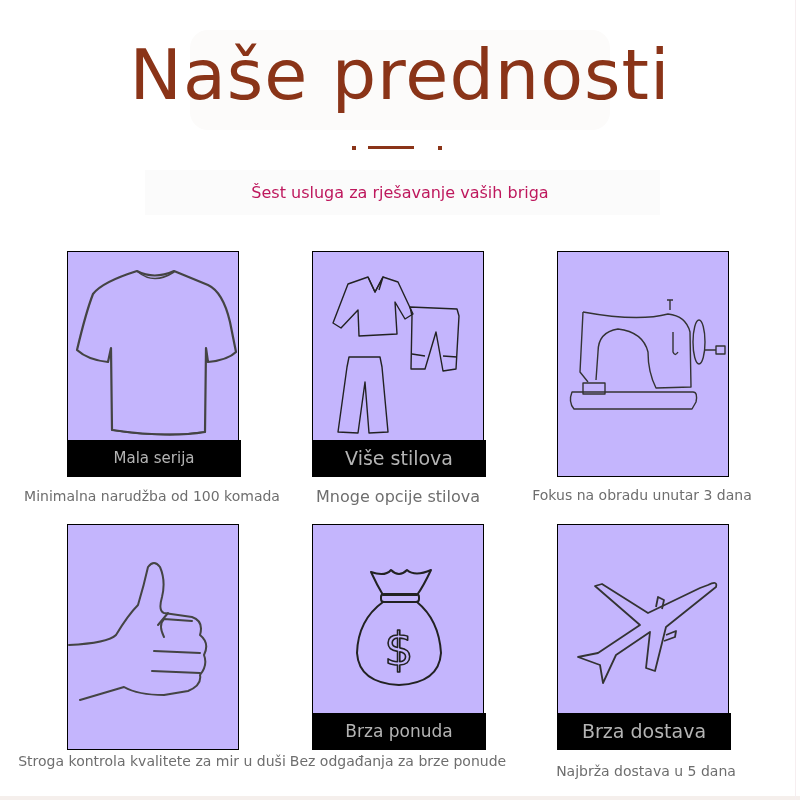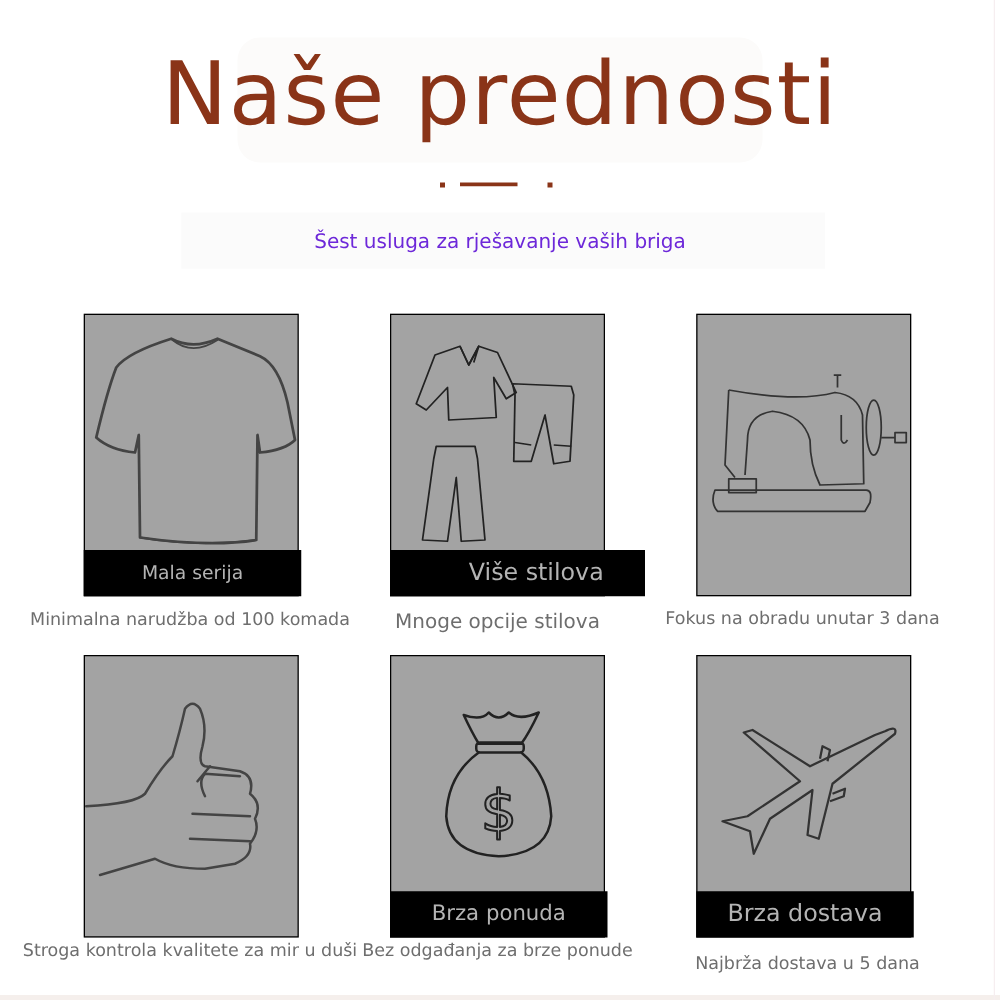--- a/index.html
+++ b/index.html
@@ -7,22 +7,22 @@
          font-family:"DejaVu Sans", sans-serif; }
   .title-box { position:absolute; left:190px; top:30px; width:420px; height:100px;
                background:#fcfbfa; border-radius:18px; }
   .title { position:absolute; left:0; top:42px; width:800px; text-align:center;
            font-size:70px; color:#8a3418; letter-spacing:1px; line-height:66px; }
   .divider { position:absolute; top:145px; left:352px; width:96px; height:6px; }
   .divider .dot { position:absolute; top:1px; width:4px; height:4px; background:#8a3418; }
   .divider .line { position:absolute; left:16px; top:1px; width:46px; height:3px; background:#8a3418; }
   .sub-band { position:absolute; left:145px; top:170px; width:515px; height:45px; background:#fbfbfb; }
   .subtitle { position:absolute; left:0; top:183px; width:800px; text-align:center;
-              font-size:16px; color:#6d28d9; }
-  .card { position:absolute; width:172px; height:226px; border:1px solid #000; background:#a3a3a3; box-sizing:border-box; }
+              font-size:16px; color:#be185d; }
+  .card { position:absolute; width:172px; height:226px; border:1px solid #000; background:#c4b5fd; box-sizing:border-box; }
   .card .pic { position:absolute; left:0; top:0; width:170px; height:189px; }
   .card .bar { position:absolute; left:-1px; bottom:-1px; width:174px; height:37px; background:#000;
                color:#b4b4b4; text-align:center; line-height:37px; }
   .desc { position:absolute; width:260px; text-align:center; color:#6e6e6e; line-height:19px; }
   .bottom-line { position:absolute; left:0; top:796px; width:800px; height:4px; background:#f5efec; }
   .right-line { position:absolute; left:795px; top:0; width:1px; height:800px; background:#f6eef0; }
 </style>
 </head>
 <body>
 
@@ -51,21 +51,21 @@
 <div class="card" style="left:312px; top:251px;">
   <svg class="pic" viewBox="0 0 170 189">
     <g fill="none" stroke="#222" stroke-width="1.4" stroke-linejoin="round">
       <path d="M35 32 L55 25 L62 40 L70 25 L85 30 L100 62 L92 67 L82 50 L84 82 L46 84 L45 58 L28 76 L20 71 Z"></path>
       <path d="M55 25 L62 40 L70 25 L66 38"></path>
       <path d="M97 55 L144 57 L146 64 L143 117 L130 119 L123 80 L112 117 L98 117 L99 64 Z"></path>
       <path d="M99 102 L112 104 M130 104 L144 105"></path>
       <path d="M36 105 L67 105 L69 115 L75 180 L56 181 L52 130 L45 181 L25 180 L34 115 Z"></path>
     </g>
   </svg>
-  <div class="bar" style="font-size:19px;padding-left:30px;">Više stilova</div>
+  <div class="bar" style="font-size:19px;">Više stilova</div>
 </div>
 <div class="desc" style="left:268px; top:487px; font-size:16px;">Mnoge opcije stilova</div>
 
 <div class="card" style="left:557px; top:251px;">
   <svg class="pic" viewBox="0 0 170 189">
     <g fill="none" stroke="#333" stroke-width="1.4" stroke-linejoin="round">
       <path d="M14 140 L135 140 Q140 140 138 150 L134 157 L16 157 Q10 150 14 140 Z"></path>
       <path d="M25 60 Q80 70 110 62 Q128 64 132 80 L133 135 L98 136 Q90 120 90 100 Q85 80 60 77 Q40 80 40 100 L38 128"></path>
       <path d="M25 60 L22 120 L30 130"></path>
       <path d="M112 58 L112 48 M109 48 L115 48"></path>

